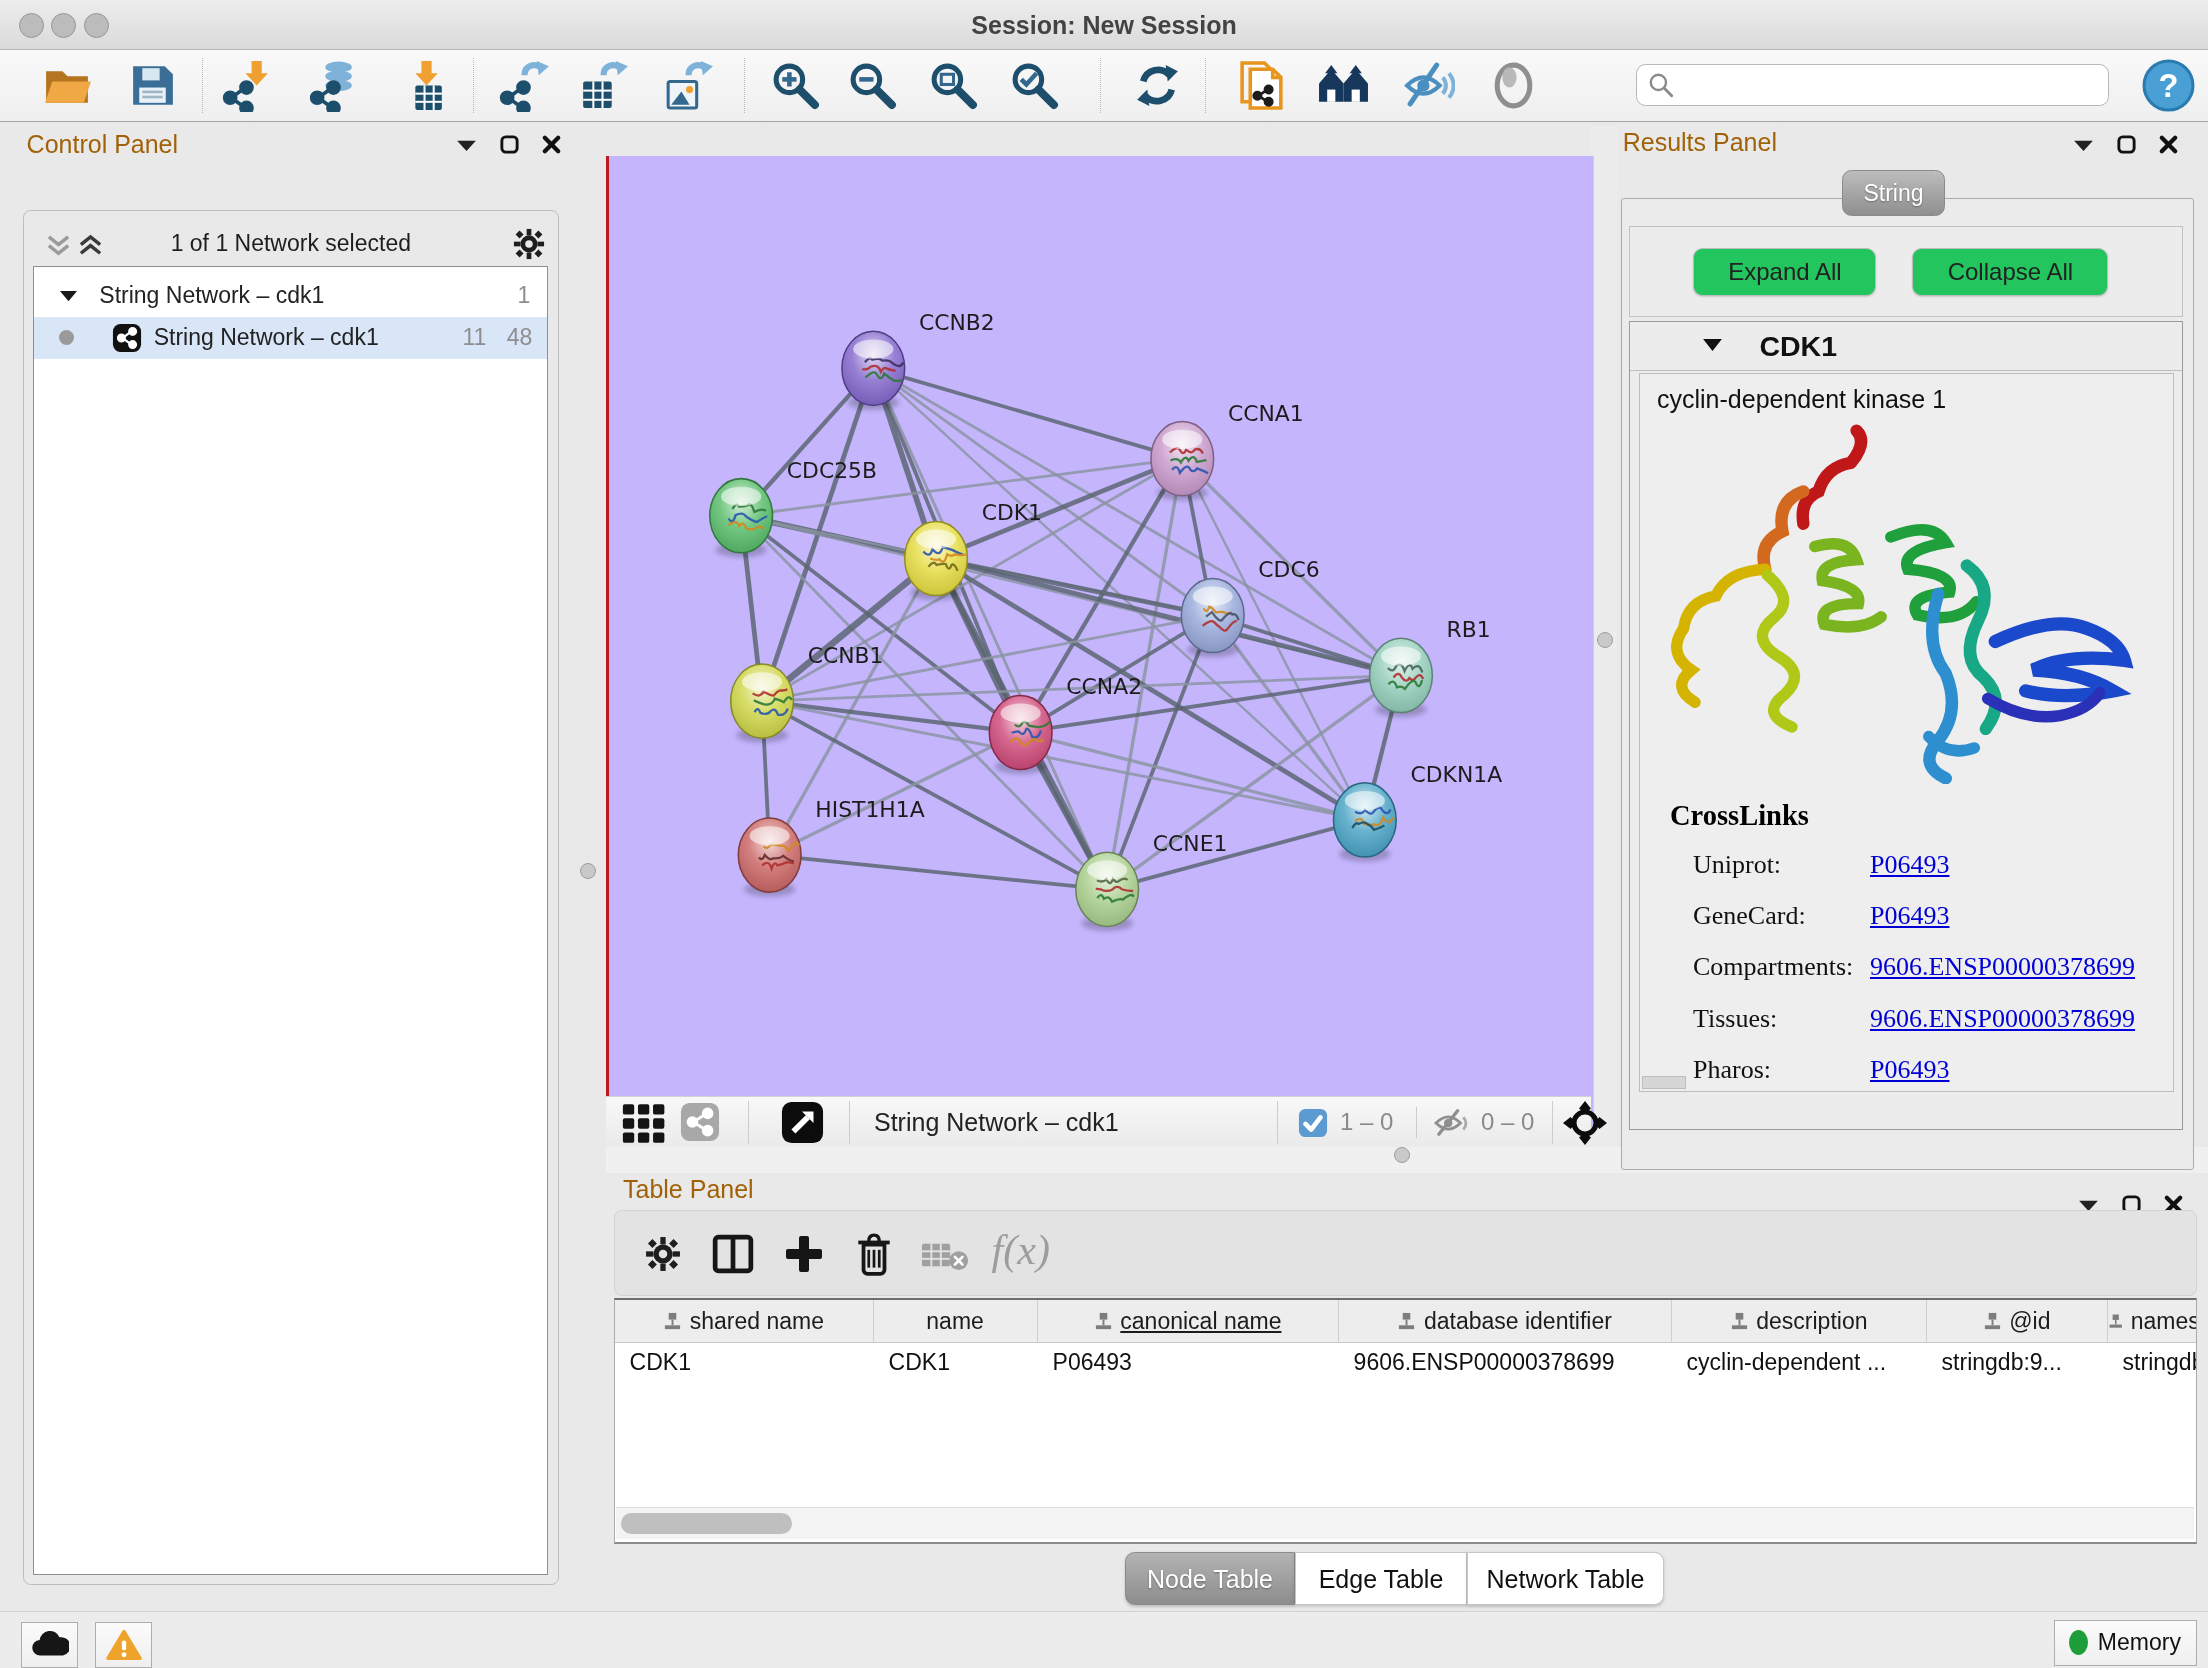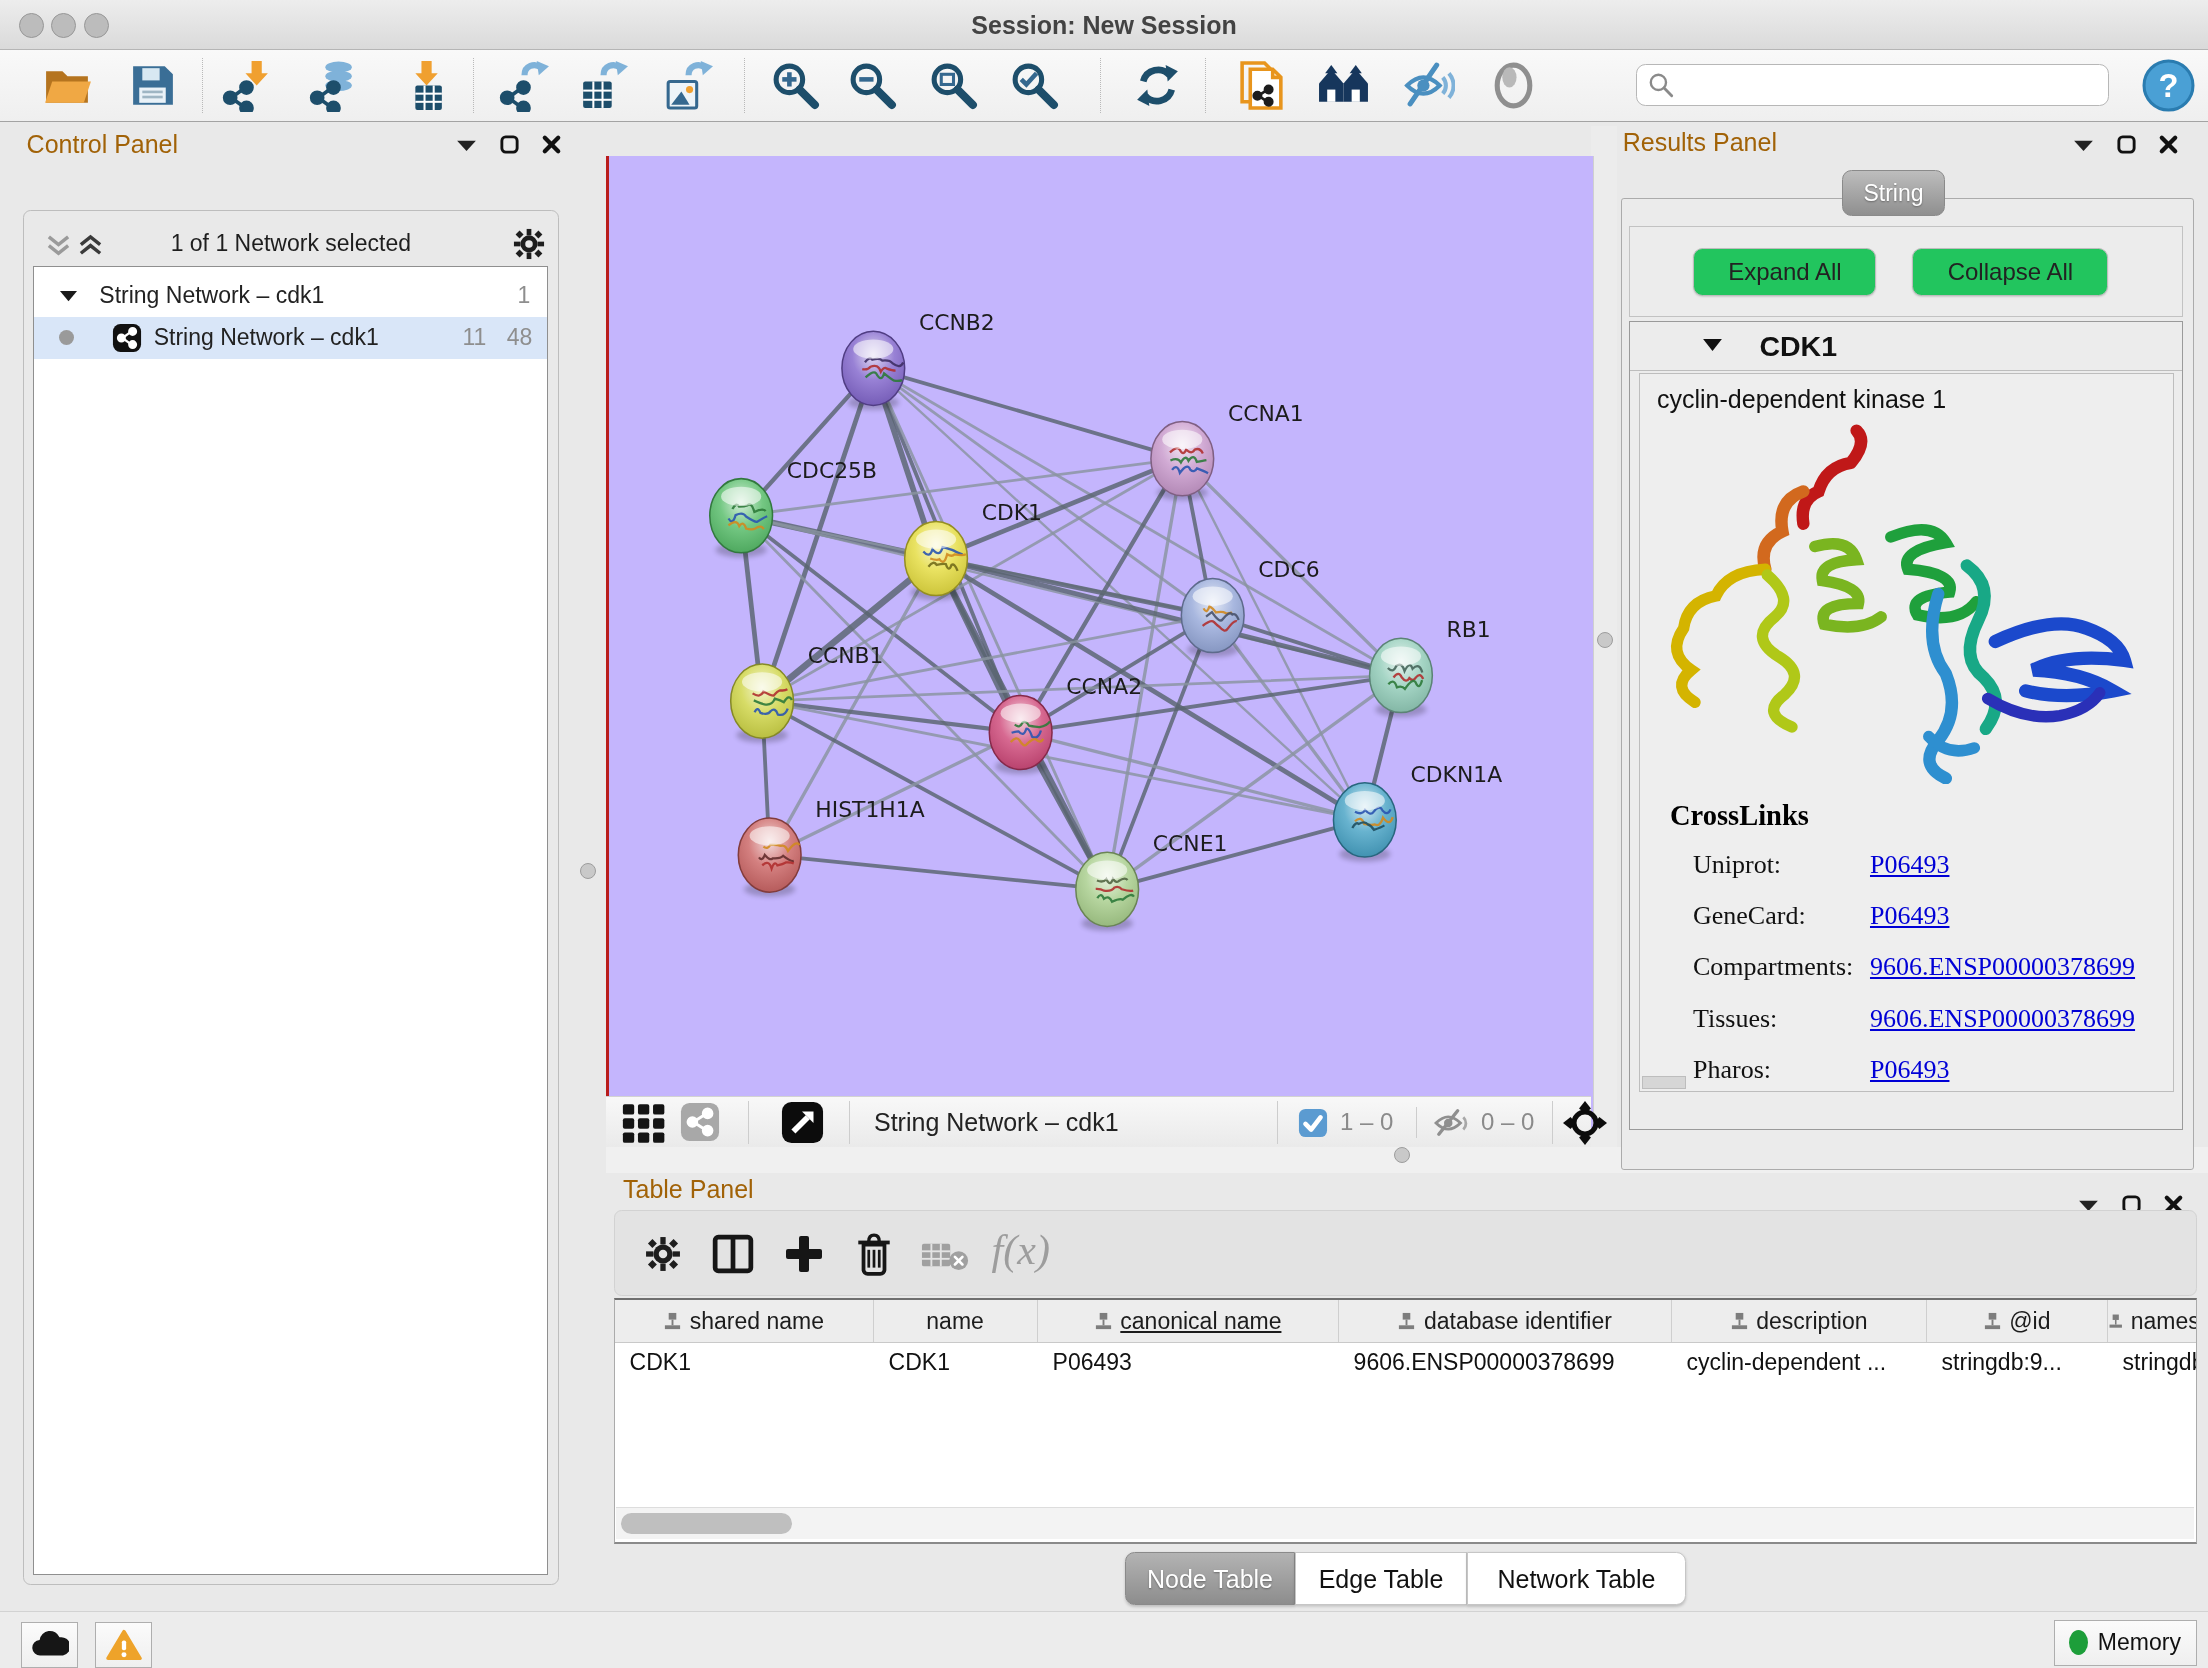--- a/index.html
+++ b/index.html
@@ -874,21 +874,21 @@
         <div class="tp-cell" style="width: 301px;">P06493</div>
         <div class="tp-cell" style="width: 333px;">9606.ENSP00000378699</div>
         <div class="tp-cell" style="width: 255px;">cyclin-dependent ...</div>
         <div class="tp-cell" style="width: 181px;">stringdb:9...</div>
         <div class="tp-cell" style="width: 143px;">stringdb</div>
       </div>
     <div id="tp-scroll">
         <div id="tp-thumb"></div>
       </div>
   </div>
-  <div id="tp-tabs"><div class="tab sel" style="width: 170px;">Node Table</div><div class="tab" style="width: 172px;">Edge Table</div><div class="tab" style="width: 219px;">Network Table</div></div>
+  <div id="tp-tabs"><div class="tab sel" style="width: 170px;">Node Table</div><div class="tab" style="width: 172px;">Edge Table</div><div class="tab" style="width: 197px;">Network Table</div></div>
 </div>
 
 <div class="abs" id="statusbar">
   <div class="sb-btn" style="left:21px">
     <svg width="38" height="28.5" viewBox="0 0 44 32">
         <path d="M11 29 a9 9 0 0 1 -1 -18 a12 12 0 0 1 23 -3 a9 9 0 0 1 4 21 z" fill="#161616"></path>
       </svg>
   </div>
   <div class="sb-btn" style="left:95px">
     <svg width="36" height="32" viewBox="0 0 40 36">

